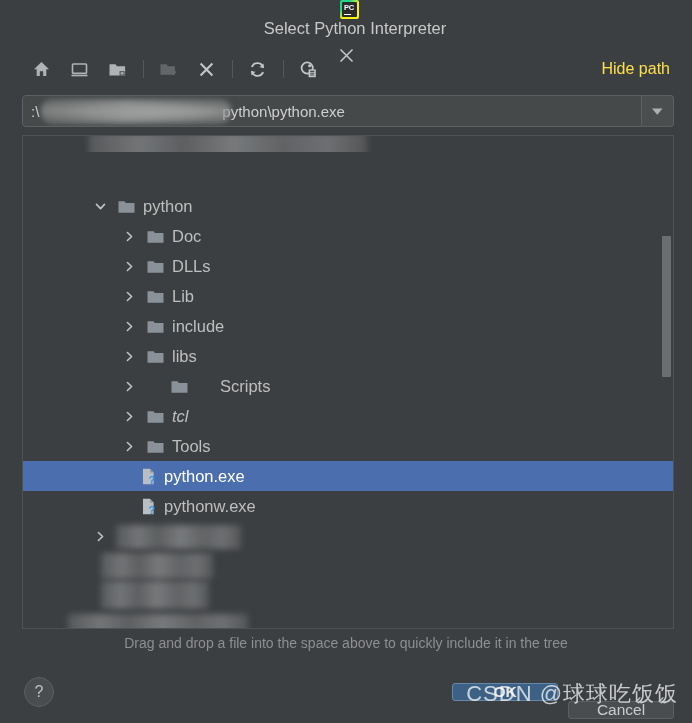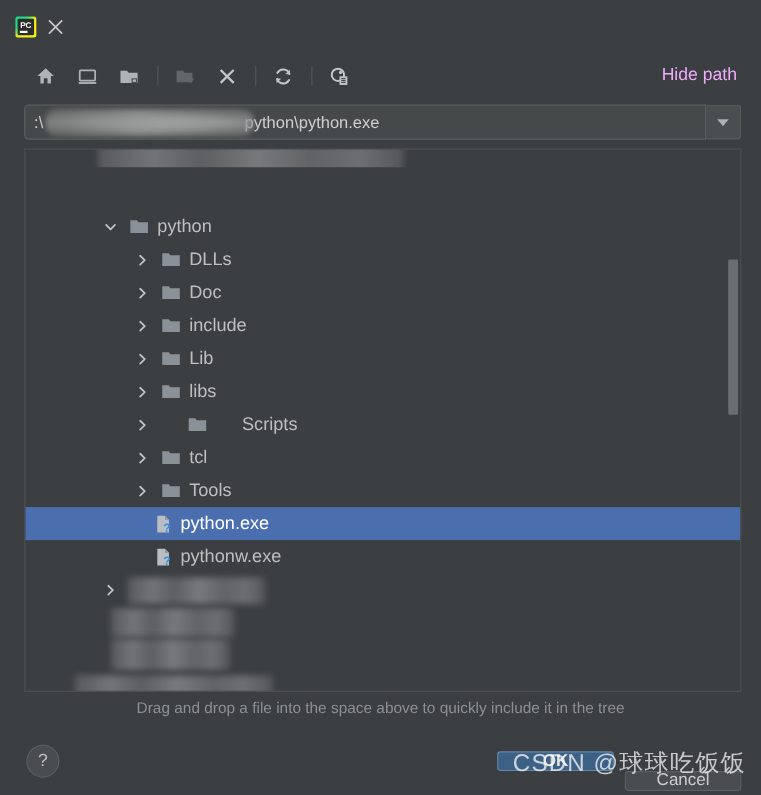--- a/index.html
+++ b/index.html
@@ -17,20 +17,21 @@
     -webkit-font-smoothing: antialiased;
   }
 
   
   .titlebar {
     height: 48px;
     display: flex;
     align-items: center;
     padding: 0 8px 0 14px;
     box-sizing: border-box;
+    flex-direction: column;
   }
   .app-icon {
     width: 19px;
     height: 19px;
     border-radius: 2px;
     flex: 0 0 auto;
     position: relative;
     background: linear-gradient(135deg, #21d789 0%, #21d789 28%, #f9f113 55%, #f9f113 100%);
     padding: 2px;
     box-sizing: border-box;
@@ -98,21 +99,21 @@
   .tb-sep {
     width: 1px;
     height: 18px;
     background: #555859;
     margin: 0 9px 0 3px;
     flex: 0 0 auto;
   }
   .toolbar-spacer { flex: 1 1 auto; }
   .hide-path {
     font-size: 16px;
-    color: #f0abfc;
+    color: #fde047;
     white-space: nowrap;
     cursor: pointer;
   }
 
   
   .path-row {
     padding: 5px 18px 0 22px;
     box-sizing: border-box;
     display: flex;
     align-items: center;
@@ -317,20 +318,21 @@
     z-index: 5;
   }
 </style>
 </head>
 <body>
 
 <div class="titlebar">
   <div class="app-icon">
     <div class="inner">PC</div>
   </div>
+  <div class="window-title">Select Python Interpreter</div>
   <div class="close-btn">
     <svg width="17" height="17" viewBox="0 0 17 17" aria-hidden="true">
       <path d="M2.5 2.5 L14.5 14.5 M14.5 2.5 L2.5 14.5" stroke="#c8c8c8" stroke-width="1.5" fill="none"></path>
     </svg>
   </div>
 </div>
 
 <div class="toolbar">
 
   <div class="tb-icon">
@@ -434,65 +436,65 @@
       <span class="arrow">
         <svg width="11" height="11" viewBox="0 0 11 11" aria-hidden="true">
           <path d="M3.4 1.5 L7.6 5.5 L3.4 9.5" stroke="#c0c3c5" stroke-width="1.6" fill="none" stroke-linecap="round" stroke-linejoin="round"></path>
         </svg>
       </span>
       <span class="folder-ico" style="margin-left:9px;">
         <svg width="17" height="14" viewBox="0 0 17 14" aria-hidden="true">
           <path d="M0.5 1.2 h6 l1.3 1.8 h8.7 v9.8 h-16 Z" fill="#8b9198"></path>
         </svg>
       </span>
+      <span>Doc</span>
+    </div>
+
+    <div class="tree-row" style="padding-left:98px;">
+      <span class="arrow">
+        <svg width="11" height="11" viewBox="0 0 11 11" aria-hidden="true">
+          <path d="M3.4 1.5 L7.6 5.5 L3.4 9.5" stroke="#c0c3c5" stroke-width="1.6" fill="none" stroke-linecap="round" stroke-linejoin="round"></path>
+        </svg>
+      </span>
+      <span class="folder-ico" style="margin-left:9px;">
+        <svg width="17" height="14" viewBox="0 0 17 14" aria-hidden="true">
+          <path d="M0.5 1.2 h6 l1.3 1.8 h8.7 v9.8 h-16 Z" fill="#8b9198"></path>
+        </svg>
+      </span>
       <span>DLLs</span>
     </div>
 
     <div class="tree-row" style="padding-left:98px;">
       <span class="arrow">
         <svg width="11" height="11" viewBox="0 0 11 11" aria-hidden="true">
           <path d="M3.4 1.5 L7.6 5.5 L3.4 9.5" stroke="#c0c3c5" stroke-width="1.6" fill="none" stroke-linecap="round" stroke-linejoin="round"></path>
         </svg>
       </span>
       <span class="folder-ico" style="margin-left:9px;">
         <svg width="17" height="14" viewBox="0 0 17 14" aria-hidden="true">
           <path d="M0.5 1.2 h6 l1.3 1.8 h8.7 v9.8 h-16 Z" fill="#8b9198"></path>
         </svg>
       </span>
-      <span>Doc</span>
+      <span>Lib</span>
     </div>
 
     <div class="tree-row" style="padding-left:98px;">
       <span class="arrow">
         <svg width="11" height="11" viewBox="0 0 11 11" aria-hidden="true">
           <path d="M3.4 1.5 L7.6 5.5 L3.4 9.5" stroke="#c0c3c5" stroke-width="1.6" fill="none" stroke-linecap="round" stroke-linejoin="round"></path>
         </svg>
       </span>
       <span class="folder-ico" style="margin-left:9px;">
         <svg width="17" height="14" viewBox="0 0 17 14" aria-hidden="true">
           <path d="M0.5 1.2 h6 l1.3 1.8 h8.7 v9.8 h-16 Z" fill="#8b9198"></path>
         </svg>
       </span>
       <span>include</span>
     </div>
 
-    <div class="tree-row" style="padding-left:98px;">
-      <span class="arrow">
-        <svg width="11" height="11" viewBox="0 0 11 11" aria-hidden="true">
-          <path d="M3.4 1.5 L7.6 5.5 L3.4 9.5" stroke="#c0c3c5" stroke-width="1.6" fill="none" stroke-linecap="round" stroke-linejoin="round"></path>
-        </svg>
-      </span>
-      <span class="folder-ico" style="margin-left:9px;">
-        <svg width="17" height="14" viewBox="0 0 17 14" aria-hidden="true">
-          <path d="M0.5 1.2 h6 l1.3 1.8 h8.7 v9.8 h-16 Z" fill="#8b9198"></path>
-        </svg>
-      </span>
-      <span>Lib</span>
-    </div>
-
     <div class="tree-row" style="padding-left:98px;text-align:right;">
       <span class="arrow">
         <svg width="11" height="11" viewBox="0 0 11 11" aria-hidden="true">
           <path d="M3.4 1.5 L7.6 5.5 L3.4 9.5" stroke="#c0c3c5" stroke-width="1.6" fill="none" stroke-linecap="round" stroke-linejoin="round"></path>
         </svg>
       </span>
       <span class="folder-ico" style="margin-left:9px;">
         <svg width="17" height="14" viewBox="0 0 17 14" aria-hidden="true">
           <path d="M0.5 1.2 h6 l1.3 1.8 h8.7 v9.8 h-16 Z" fill="#8b9198"></path>
         </svg>
@@ -507,21 +509,21 @@
         </svg>
       </span>
       <span class="folder-ico" style="margin-left:9px;">
         <svg width="17" height="14" viewBox="0 0 17 14" aria-hidden="true">
           <path d="M0.5 1.2 h6 l1.3 1.8 h8.7 v9.8 h-16 Z" fill="#8b9198"></path>
         </svg>
       </span>
       <span>Scripts</span>
     </div>
 
-    <div class="tree-row" style="padding-left:98px;">
+    <div class="tree-row" style="padding-left:98px;font-style:italic;">
       <span class="arrow">
         <svg width="11" height="11" viewBox="0 0 11 11" aria-hidden="true">
           <path d="M3.4 1.5 L7.6 5.5 L3.4 9.5" stroke="#c0c3c5" stroke-width="1.6" fill="none" stroke-linecap="round" stroke-linejoin="round"></path>
         </svg>
       </span>
       <span class="folder-ico" style="margin-left:9px;">
         <svg width="17" height="14" viewBox="0 0 17 14" aria-hidden="true">
           <path d="M0.5 1.2 h6 l1.3 1.8 h8.7 v9.8 h-16 Z" fill="#8b9198"></path>
         </svg>
       </span>

